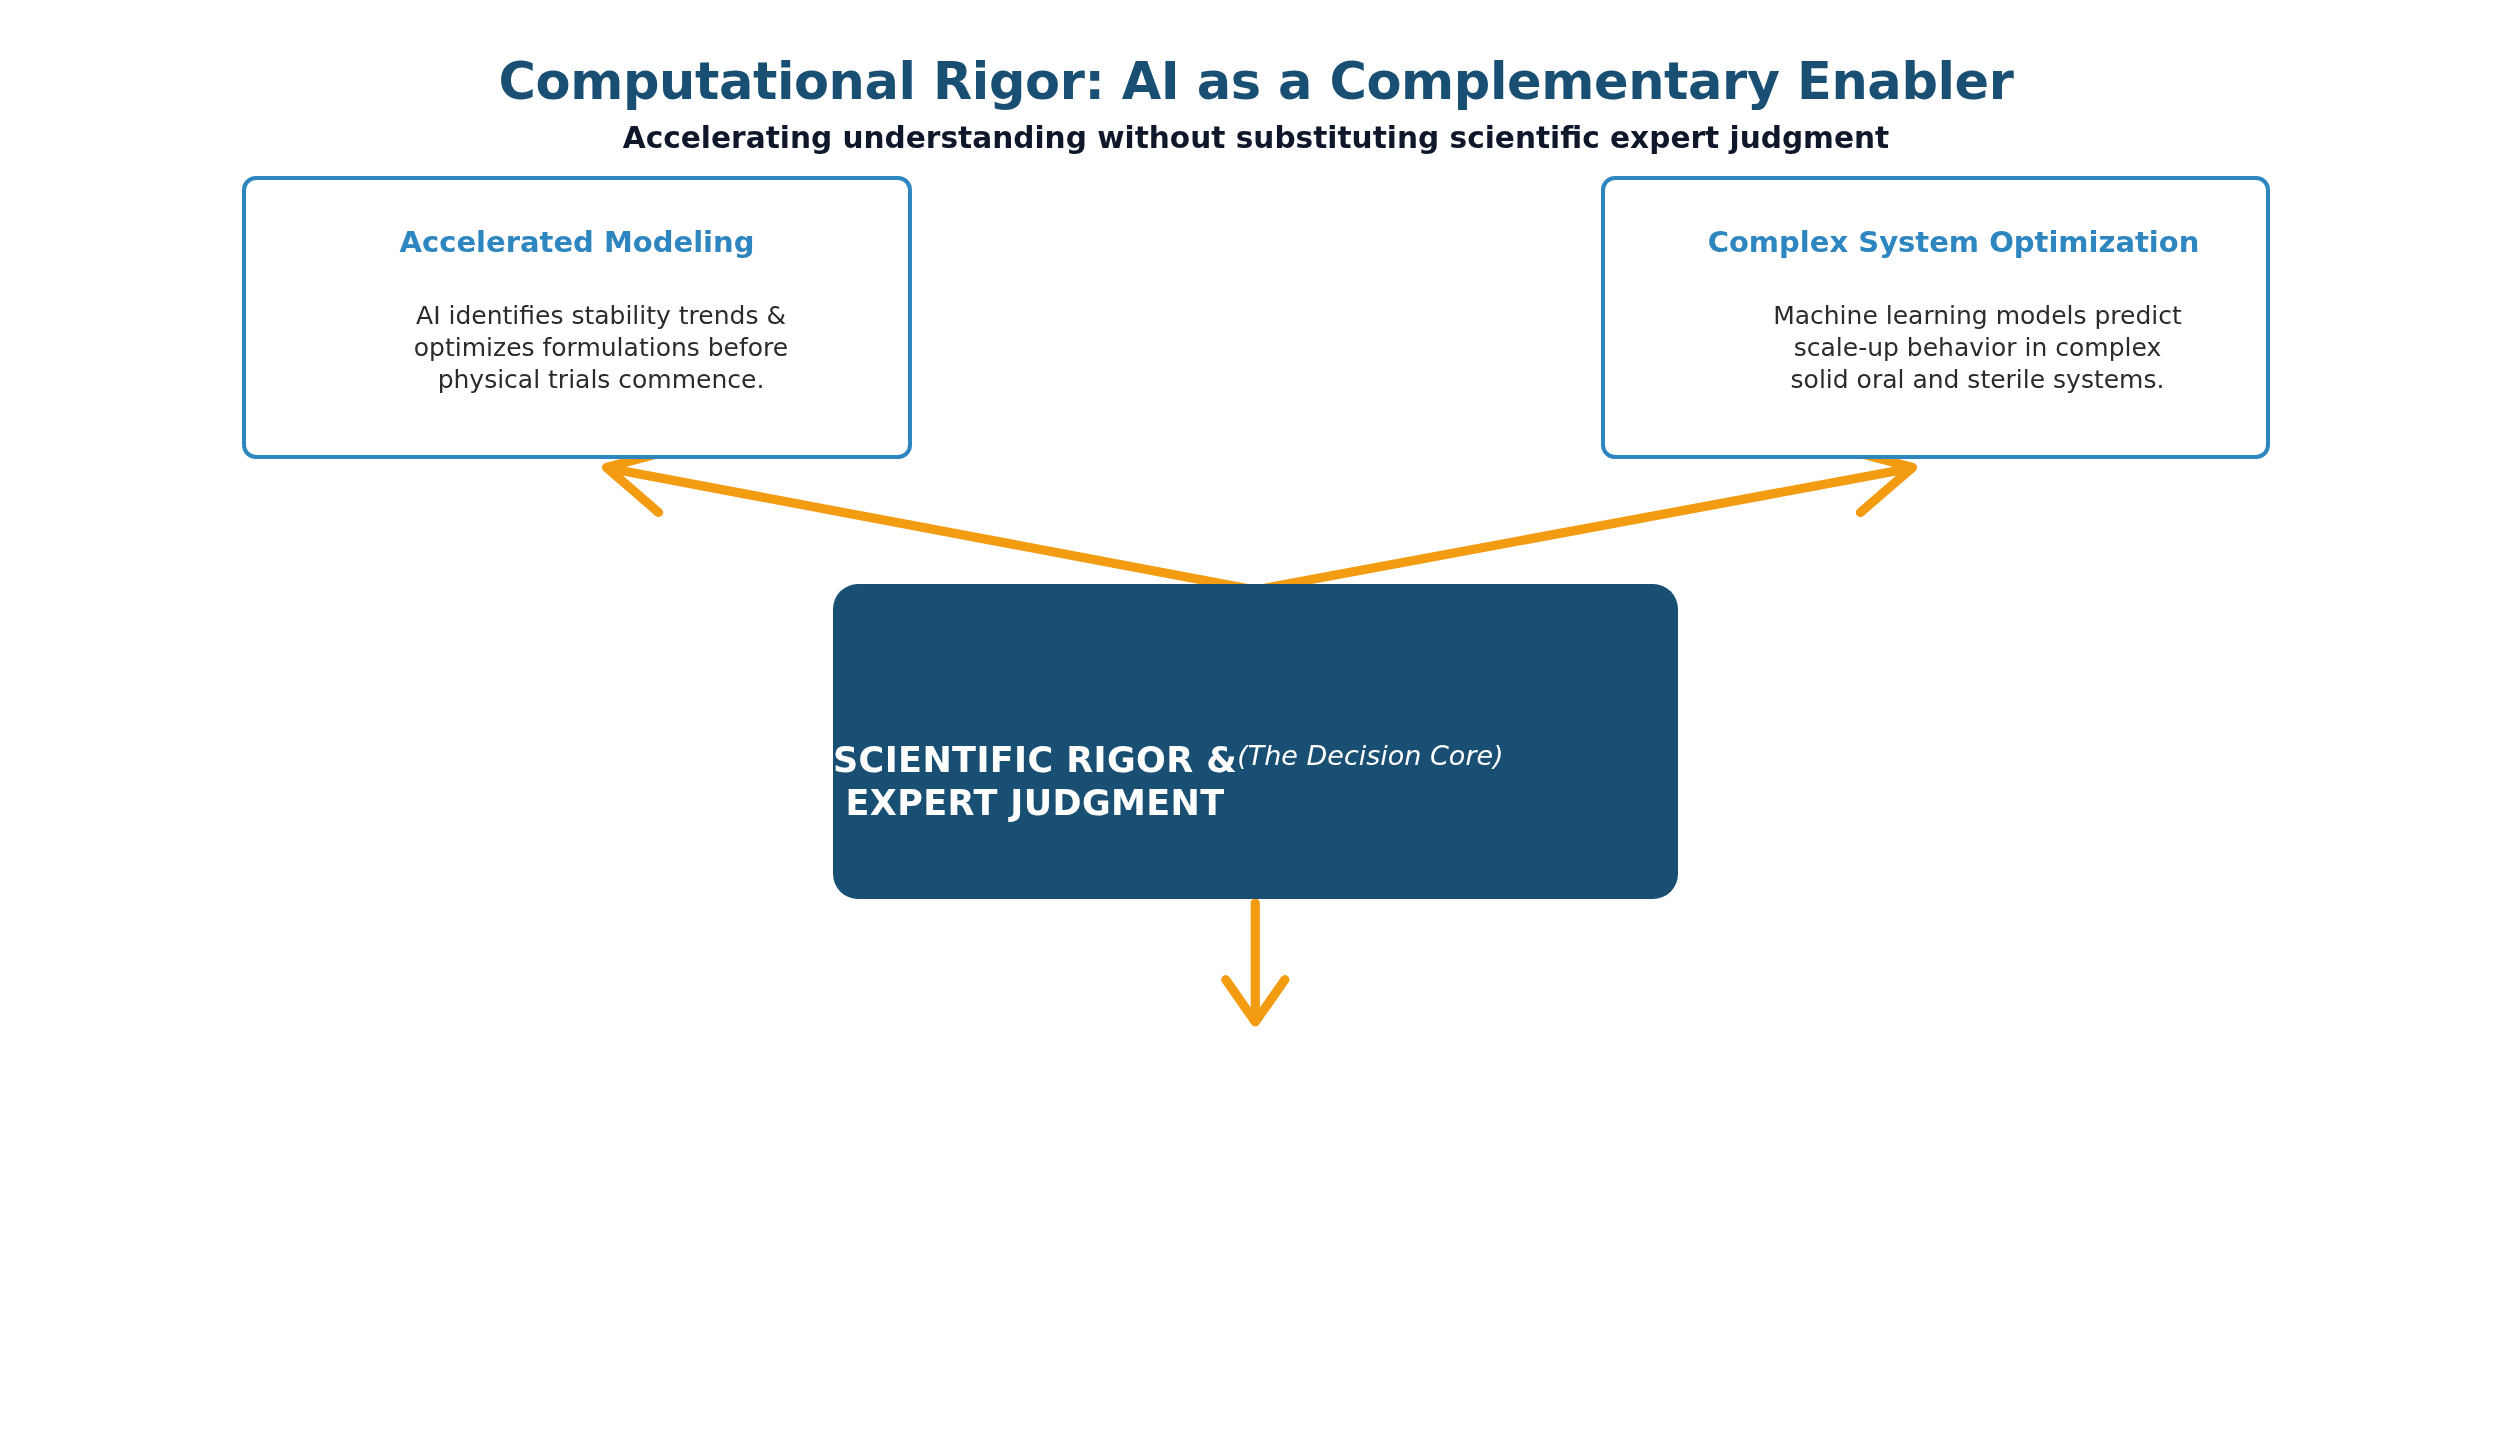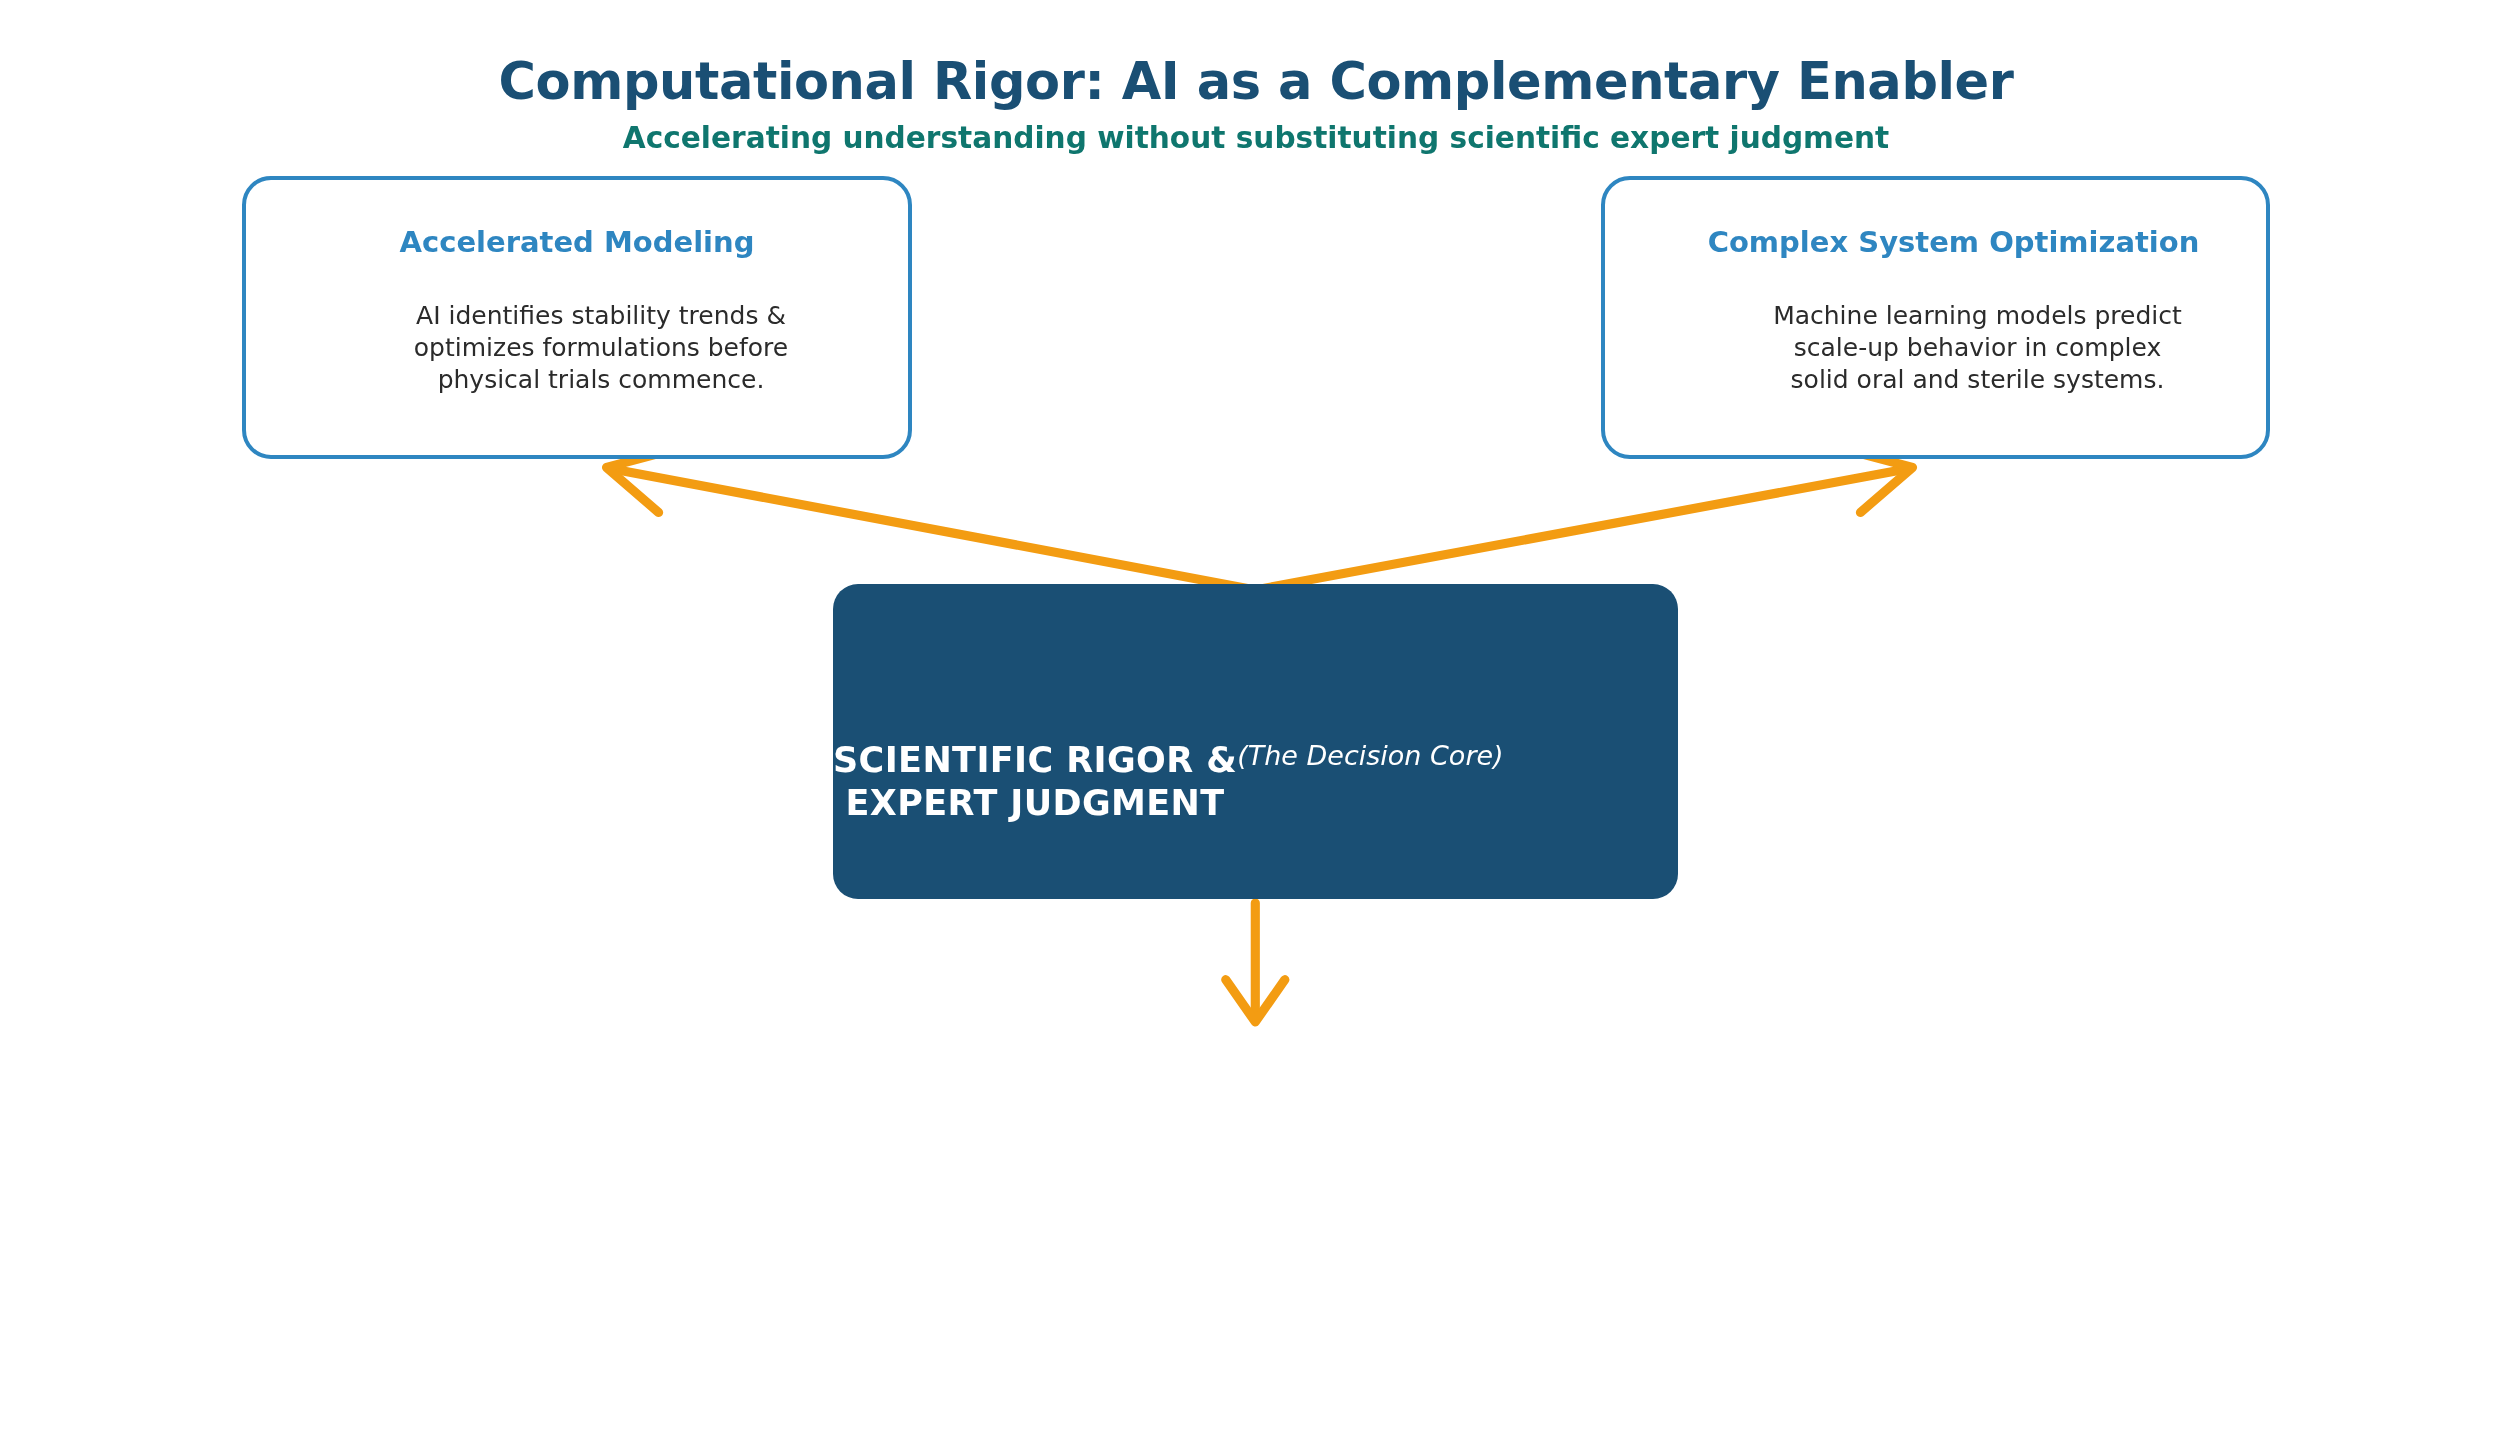--- a/index.html
+++ b/index.html
@@ -40,42 +40,42 @@
     white-space: nowrap;
   }
   #page-subtitle {
     position: absolute;
     left: 0;
     top: 123px;
     width: 2512px;
     text-align: center;
     font-size: 29.6px;
     font-weight: bold;
-    color: #0f766e;
+    color: #0f172a;
     line-height: 1.05;
     white-space: nowrap;
   }
 
   
   #arrow-layer {
     position: absolute;
     left: 0;
     top: 0;
     width: 2512px;
     height: 1457px;
     pointer-events: none;
   }
 
   
   .card {
     position: absolute;
     box-sizing: border-box;
     background: #ffffff;
     border: 4.2px solid #2e86c1;
-    border-radius: 29px;
+    border-radius: 14px;
     display: flex;
     flex-direction: column;
     align-items: center;
     justify-content: flex-start;
   }
   .card-title {
     font-size: 29px;
     font-weight: bold;
     color: #2e86c1;
     text-align: center;

